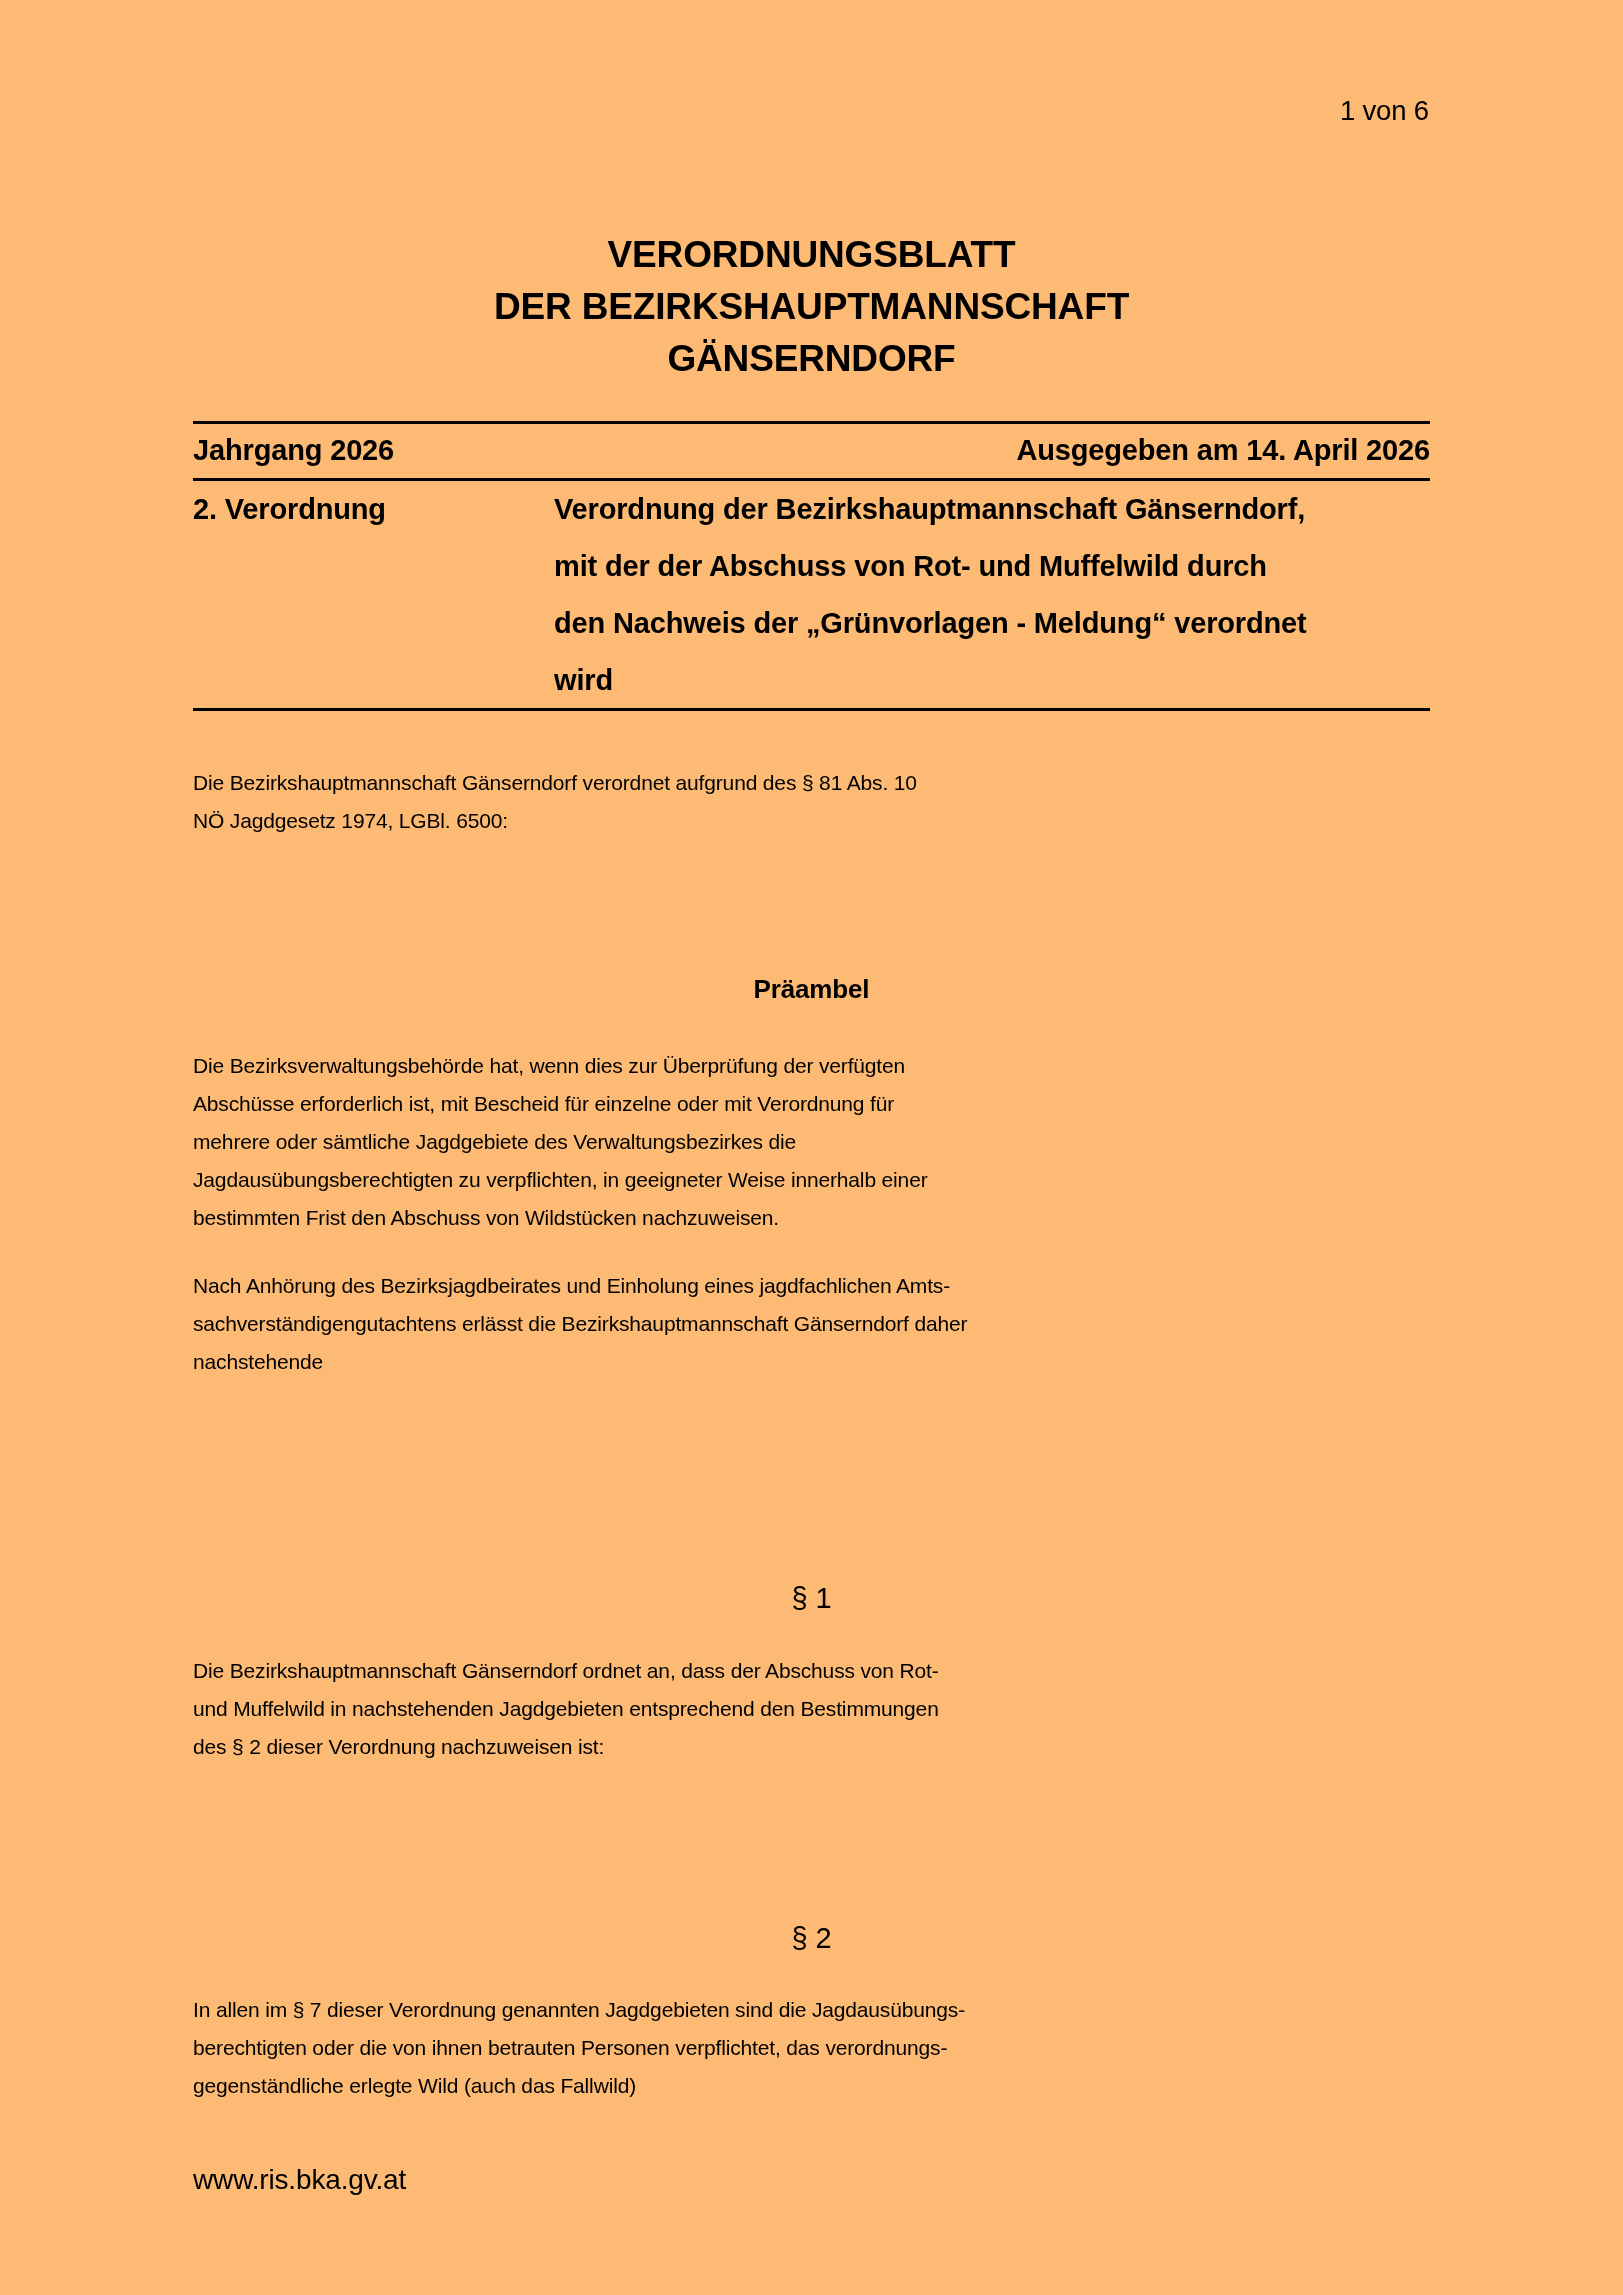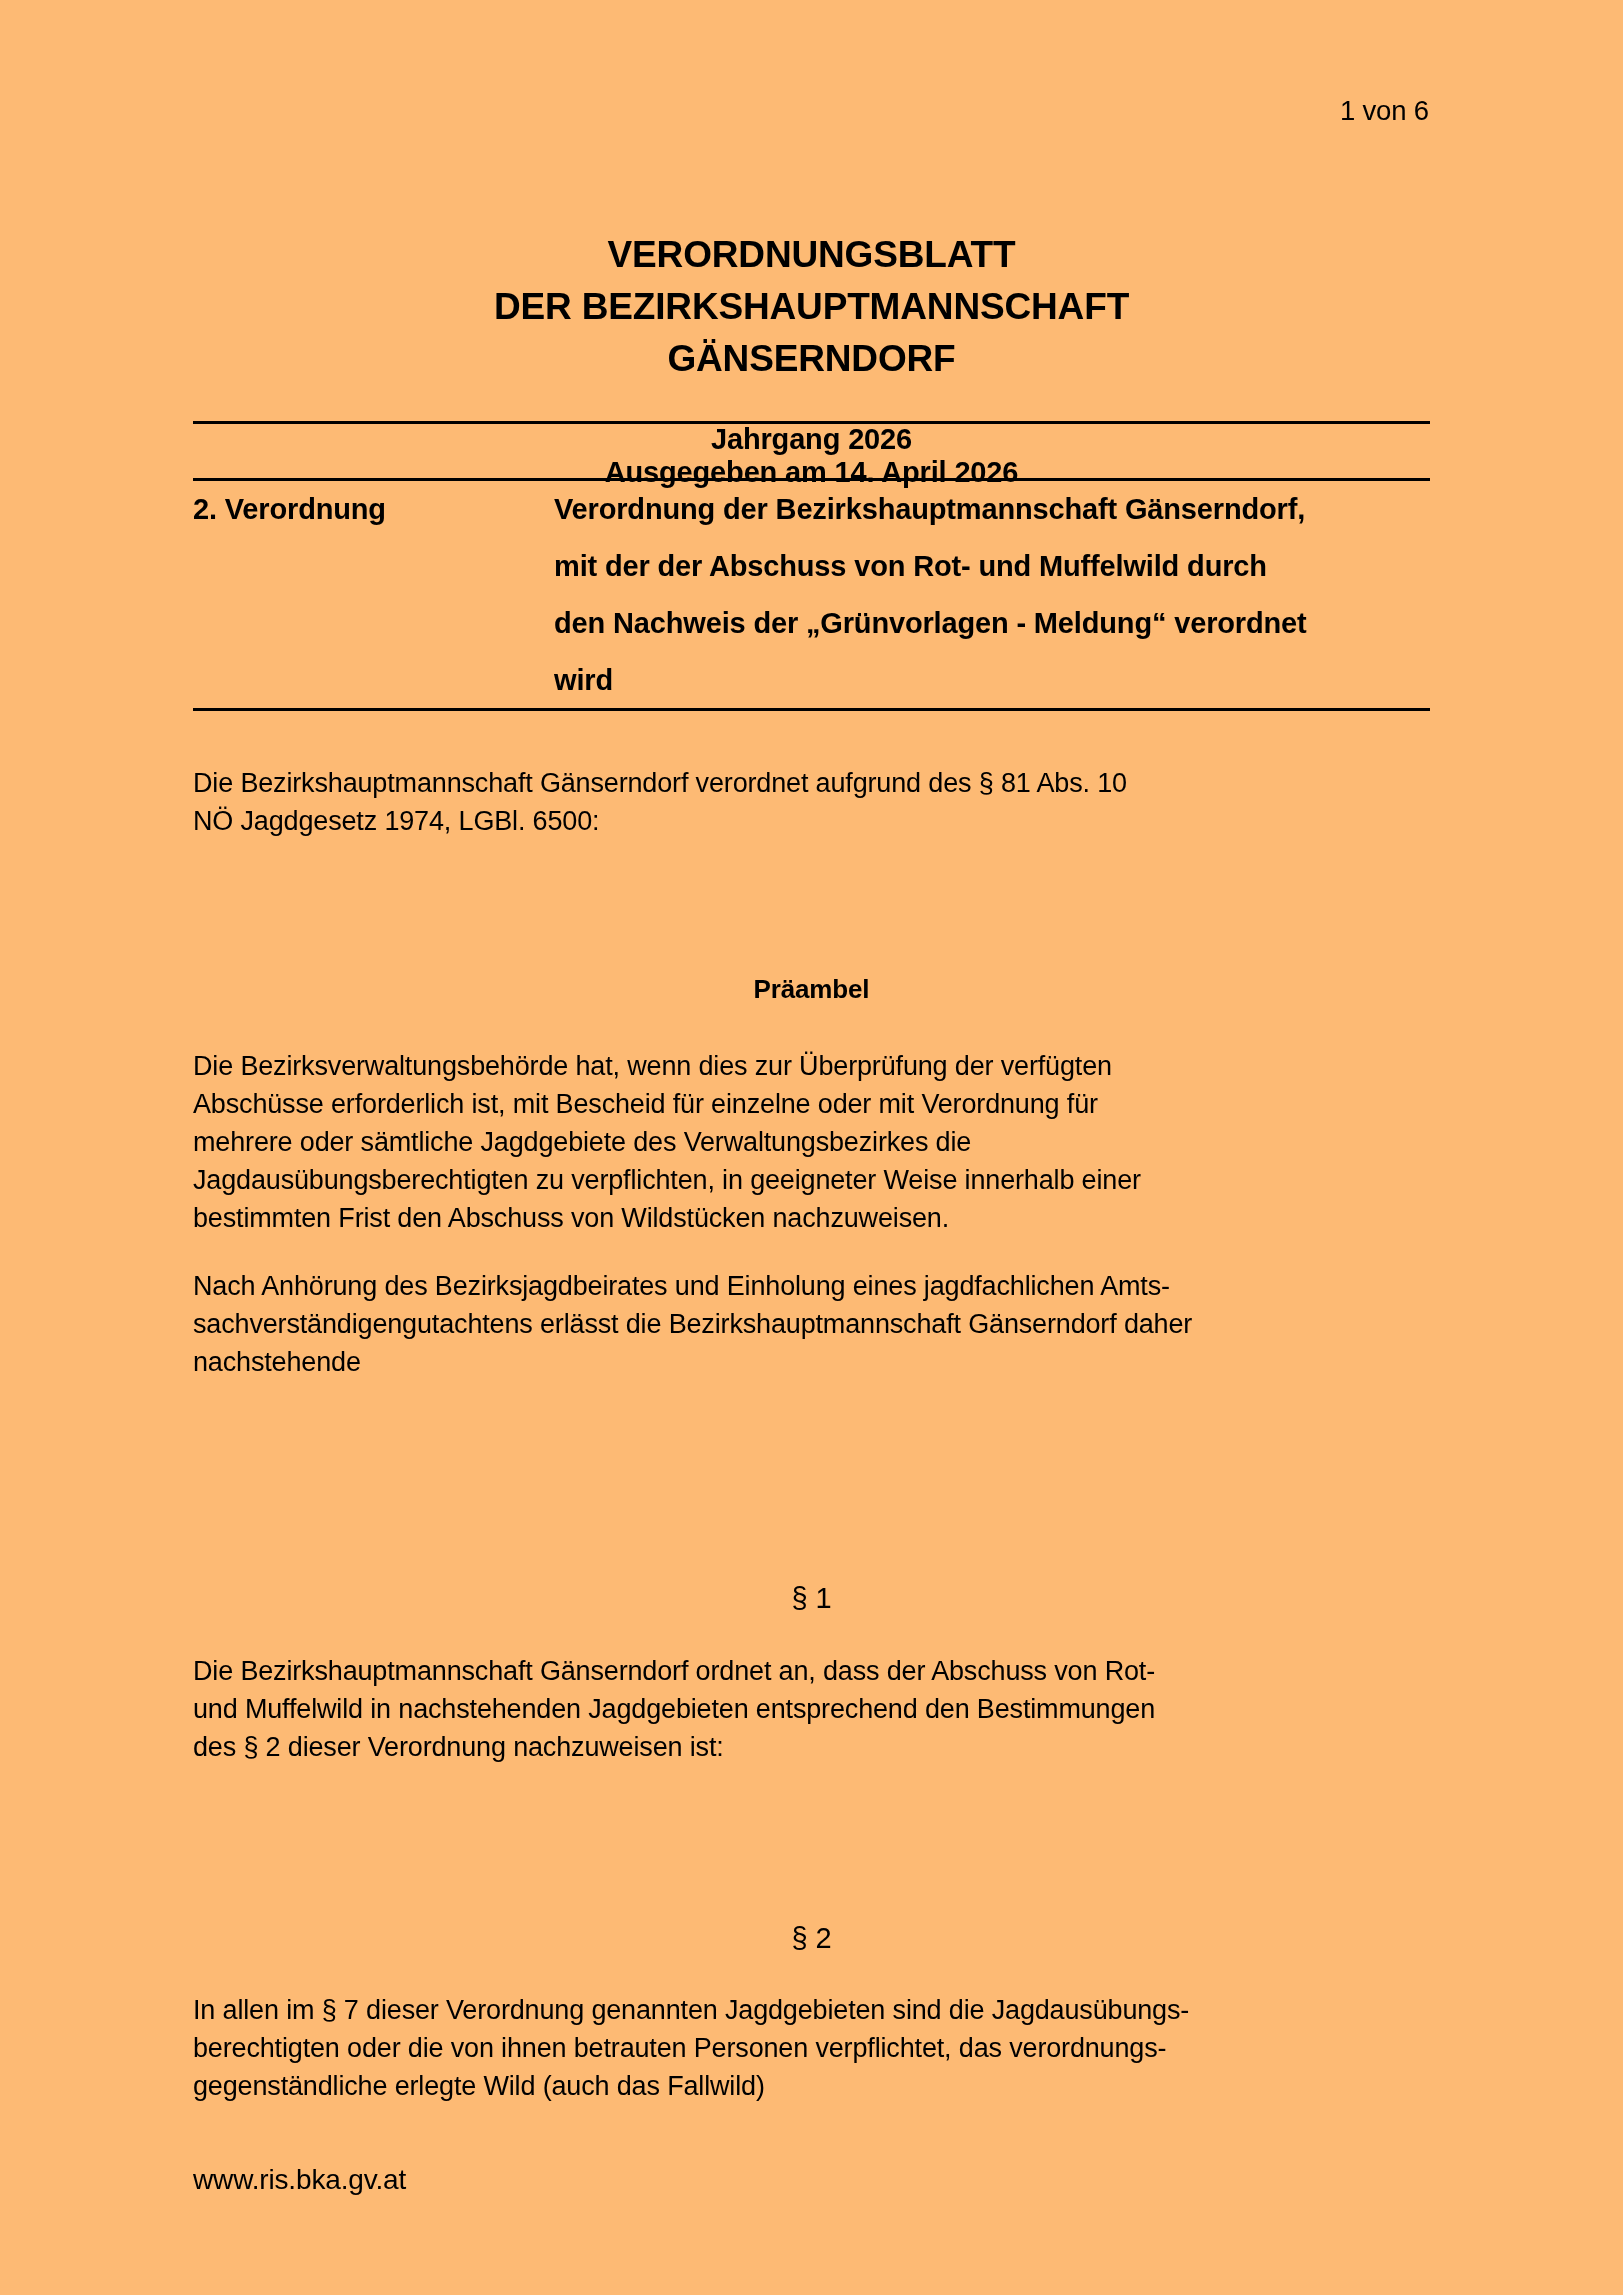--- a/index.html
+++ b/index.html
@@ -53,21 +53,20 @@
   .issue-bar {
     top: 423px;
     left: 193px;
     width: 1237px;
     height: 55px;
     display: flex;
     align-items: center;
     justify-content: space-between;
     font-size: 29px;
     font-weight: bold;
-    flex-direction: column;
   }
 
   .entry-number {
     top: 481px;
     left: 193px;
     width: 340px;
     font-size: 29px;
     font-weight: bold;
     line-height: 57px;
   }
@@ -77,21 +76,21 @@
     width: 876px;
     margin: 0;
     font-size: 29px;
     font-weight: bold;
     line-height: 57px;
     white-space: pre-line;
   }
 
   .body-text {
     margin: 0;
-    font-size: 27px;
+    font-size: 21px;
     line-height: 38px;
     white-space: pre-line;
   }
   .intro       { top: 764px; }
   .para-1      { top: 1047px; }
   .para-2      { top: 1267px; }
   .s1-para     { top: 1652px; }
   .s1-bold     { top: 1799px; font-weight: bold; }
   .s2-para     { top: 1991px; }
 

